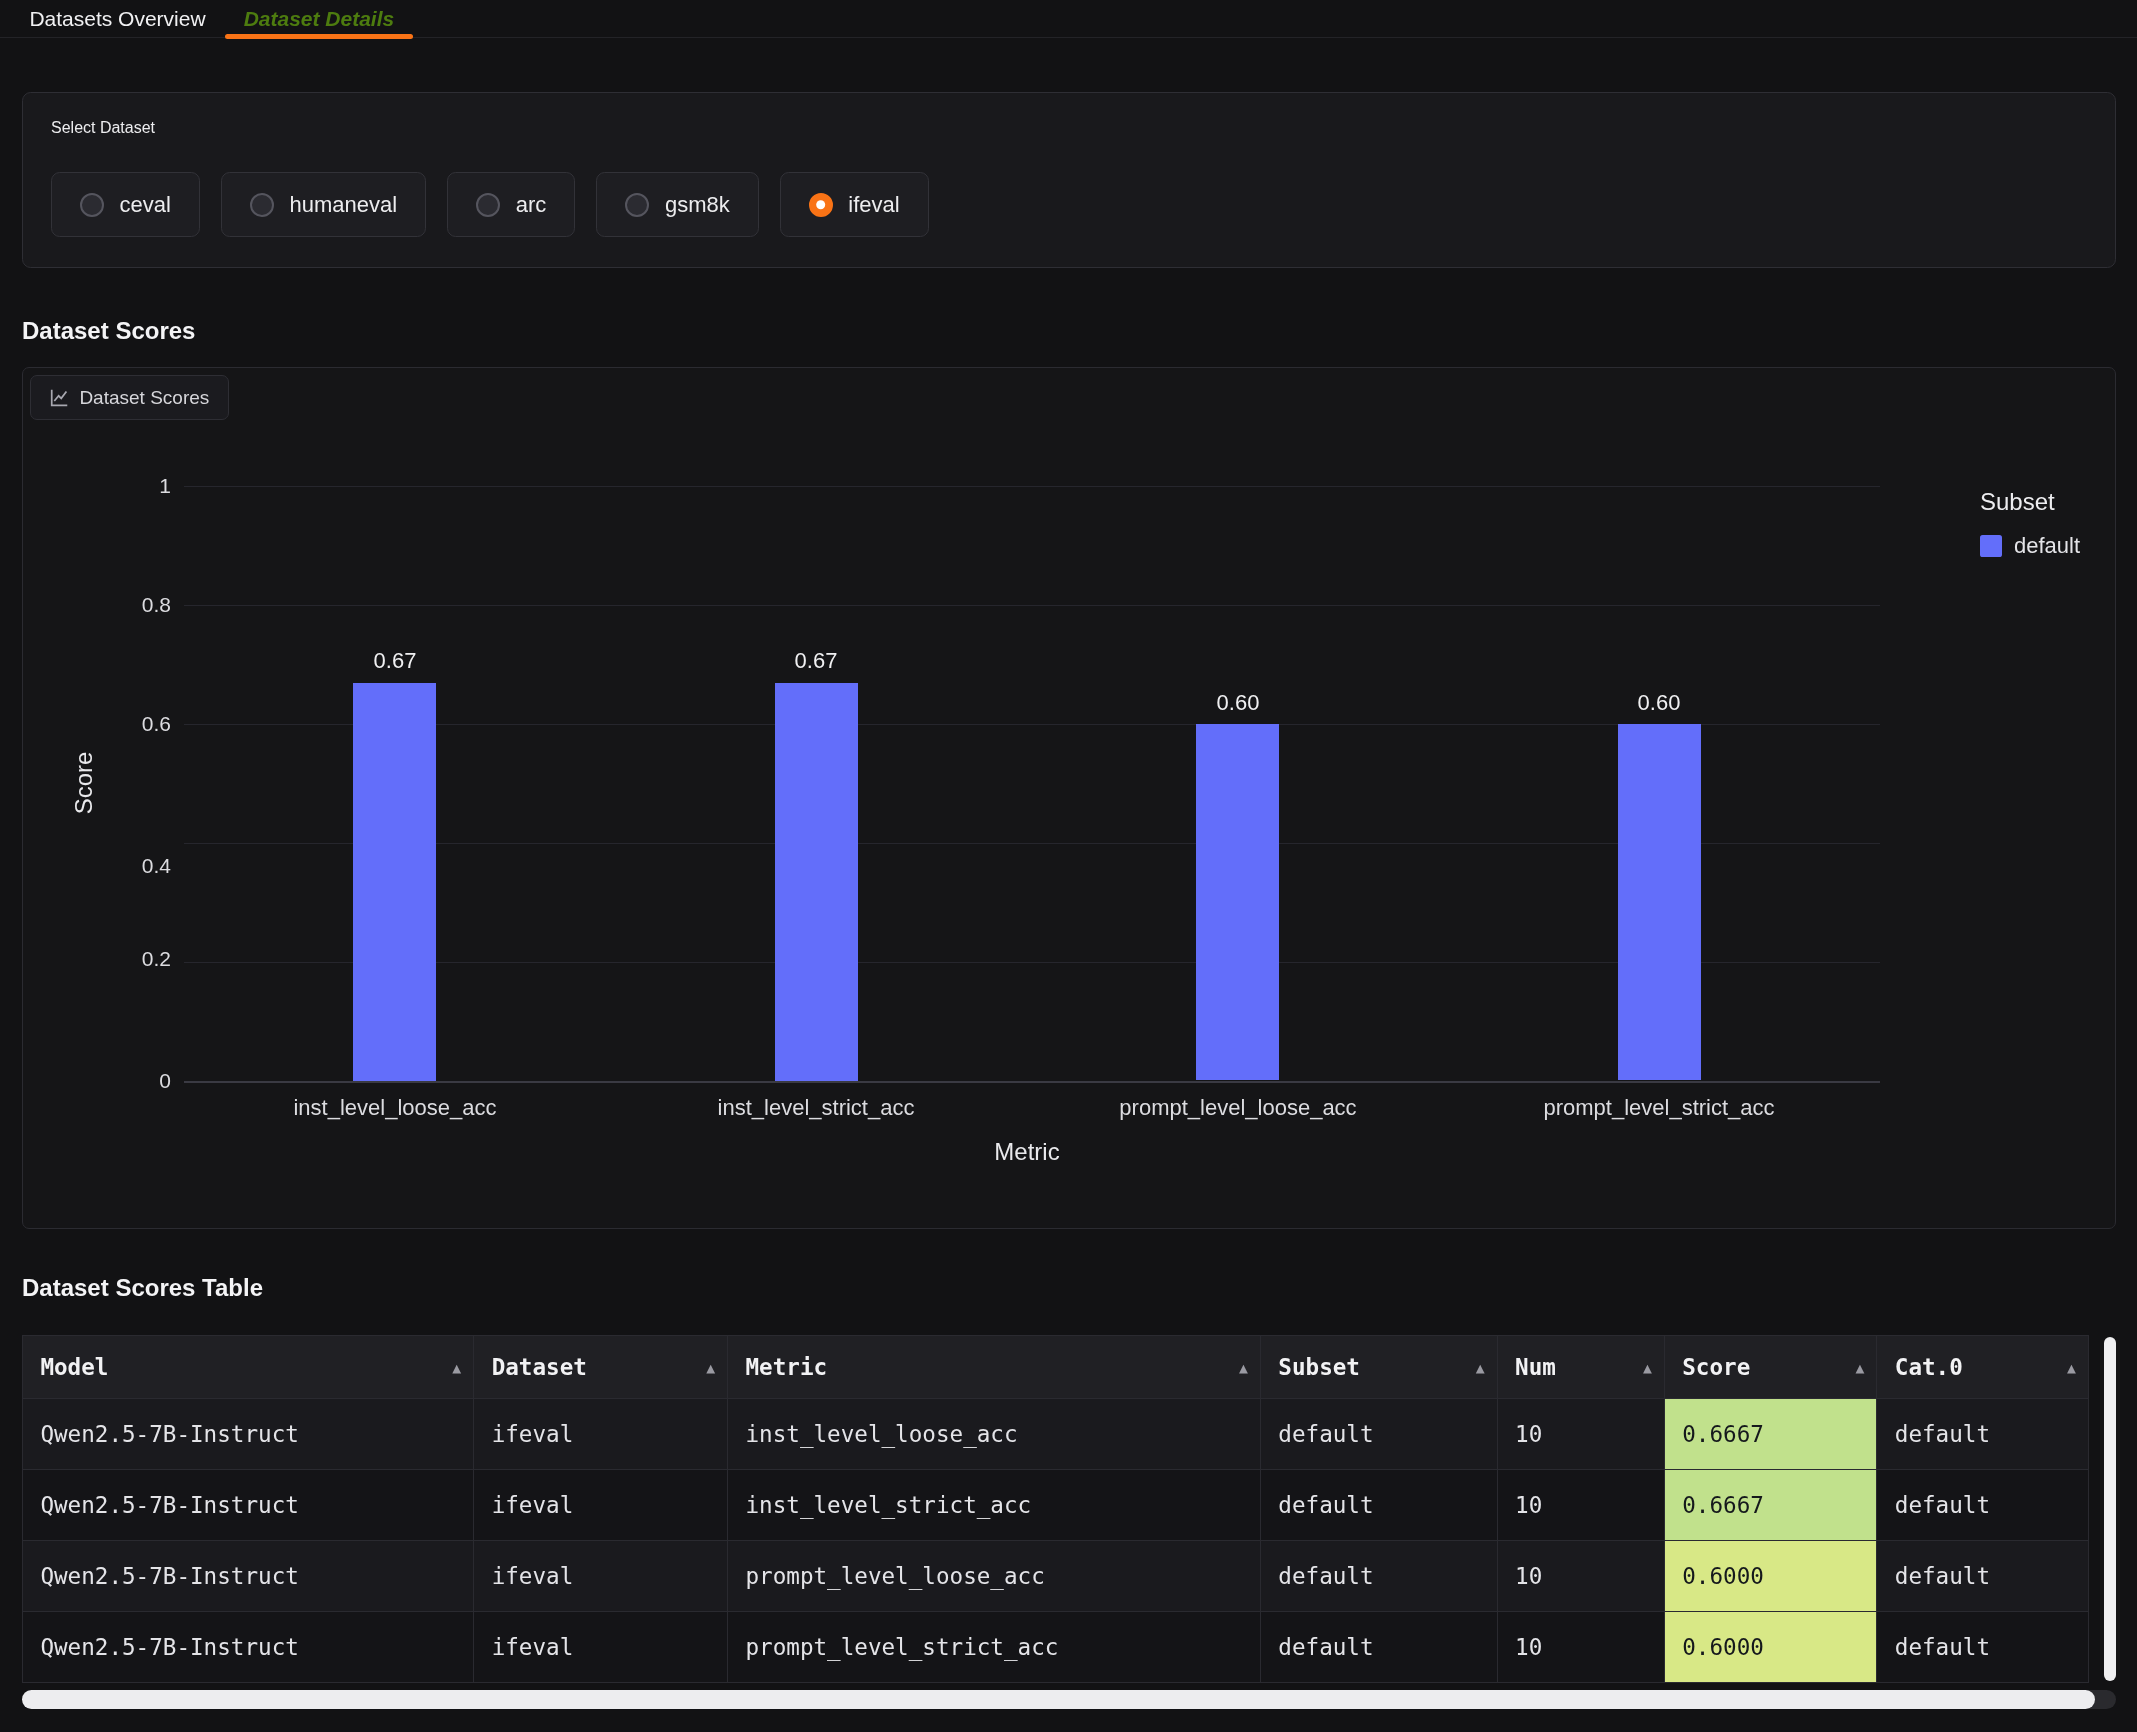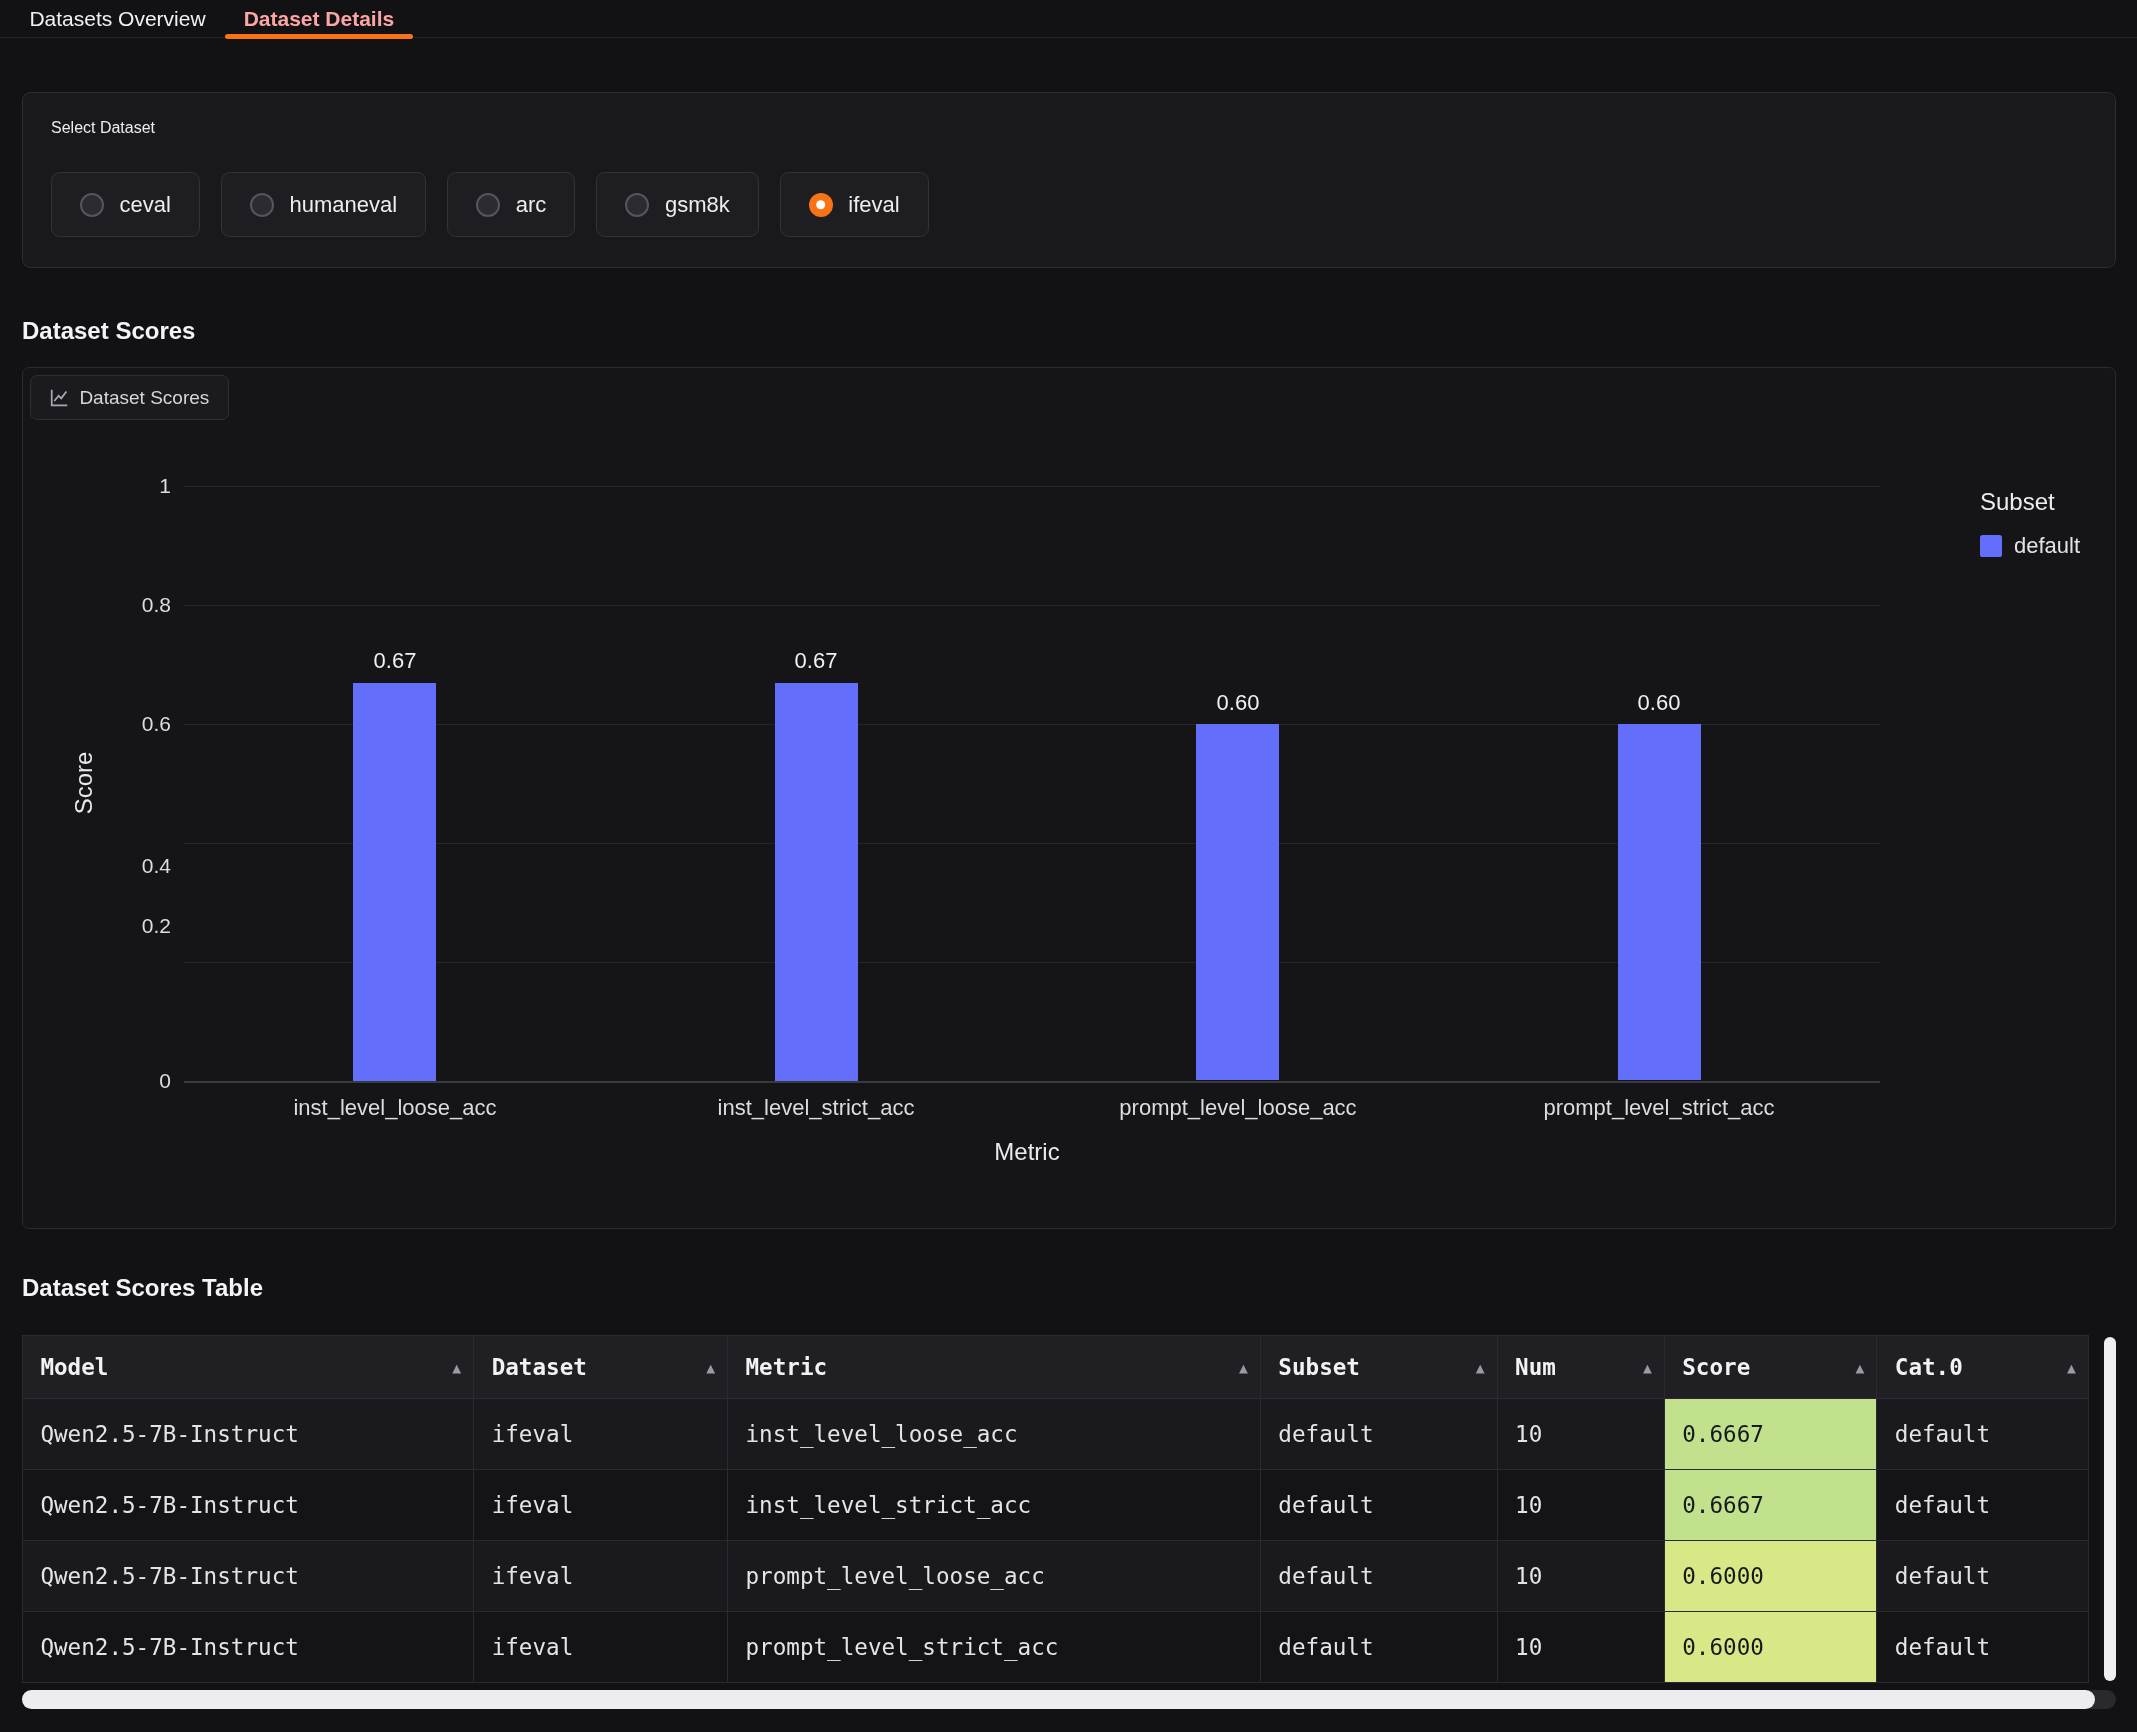--- a/index.html
+++ b/index.html
@@ -4,21 +4,21 @@
 <style>
   * { margin:0; padding:0; box-sizing:border-box; }
   html,body { width:2138px; height:1733px; background:#121214; color:#e8e8ea;
               font-family:"Liberation Sans",sans-serif; overflow:hidden; }
   .page { position:relative; width:2138px; height:1733px; }
 
   
   .tabbar { display:flex; align-items:stretch; height:38px; border-bottom:1.7px solid #232327; padding:0 10.4px; }
   .tab { position:relative; display:flex; align-items:center; padding:0 19px; font-size:21px;
          color:#f1f1f3; cursor:pointer; white-space:nowrap; }
-  .tab.active { color:#fca5a5; font-weight:700; }
+  .tab.active { color:#4d7c0f; font-weight:700;font-style:italic; }
   .tab.active::after { content:""; position:absolute; left:0; right:0; bottom:-1.7px; height:5.2px;
                        background:#f97316; border-radius:2.6px; }
 
   
   .select-panel { margin:54px 22px 0; border:0.9px solid #2e2e34; border-radius:8.7px;
                   background:#19191c; padding:26px 28px 29.5px; }
   .select-label { font-size:16px; color:#ededef; margin-bottom:35px; }
   .radio-row { display:flex; gap:21px; }
   .radio-option { display:flex; align-items:center; gap:15.6px; height:65px; padding:0 28px;
                   background:#1e1e22; border:0.9px solid #323238; border-radius:8.7px;
@@ -120,21 +120,21 @@
         <path d="M2 2 V20 H20" stroke="#a8a8b0" stroke-width="2"></path>
         <path d="M5 15 L10 9 L13 12 L19 4" stroke="#a8a8b0" stroke-width="2"></path>
       </svg>
       <span>Dataset Scores</span>
     </div>
 
     <div class="chart-area">
         <div class="baseline" style="top: 713px;"></div>
         <div class="ytick" style="top: 713px;">0</div>
         <div class="gridline" style="top: 594px;"></div>
-        <div class="ytick" style="top: 558px;">0.2</div>
+        <div class="ytick" style="top: 591px;">0.2</div>
         <div class="gridline" style="top: 475px;"></div>
         <div class="ytick" style="top: 498px;">0.4</div>
         <div class="gridline" style="top: 356px;"></div>
         <div class="ytick" style="top: 356px;">0.6</div>
         <div class="gridline" style="top: 237px;"></div>
         <div class="ytick" style="top: 237px;">0.8</div>
         <div class="gridline" style="top: 118px;"></div>
         <div class="ytick" style="top: 118px;">1</div>
         <div class="bar" style="left: 330px; top: 315px; height: 398px; background: rgb(99, 110, 250);"></div>
         <div class="bar-value" style="left: 372px; top: 280px;">0.67</div>

